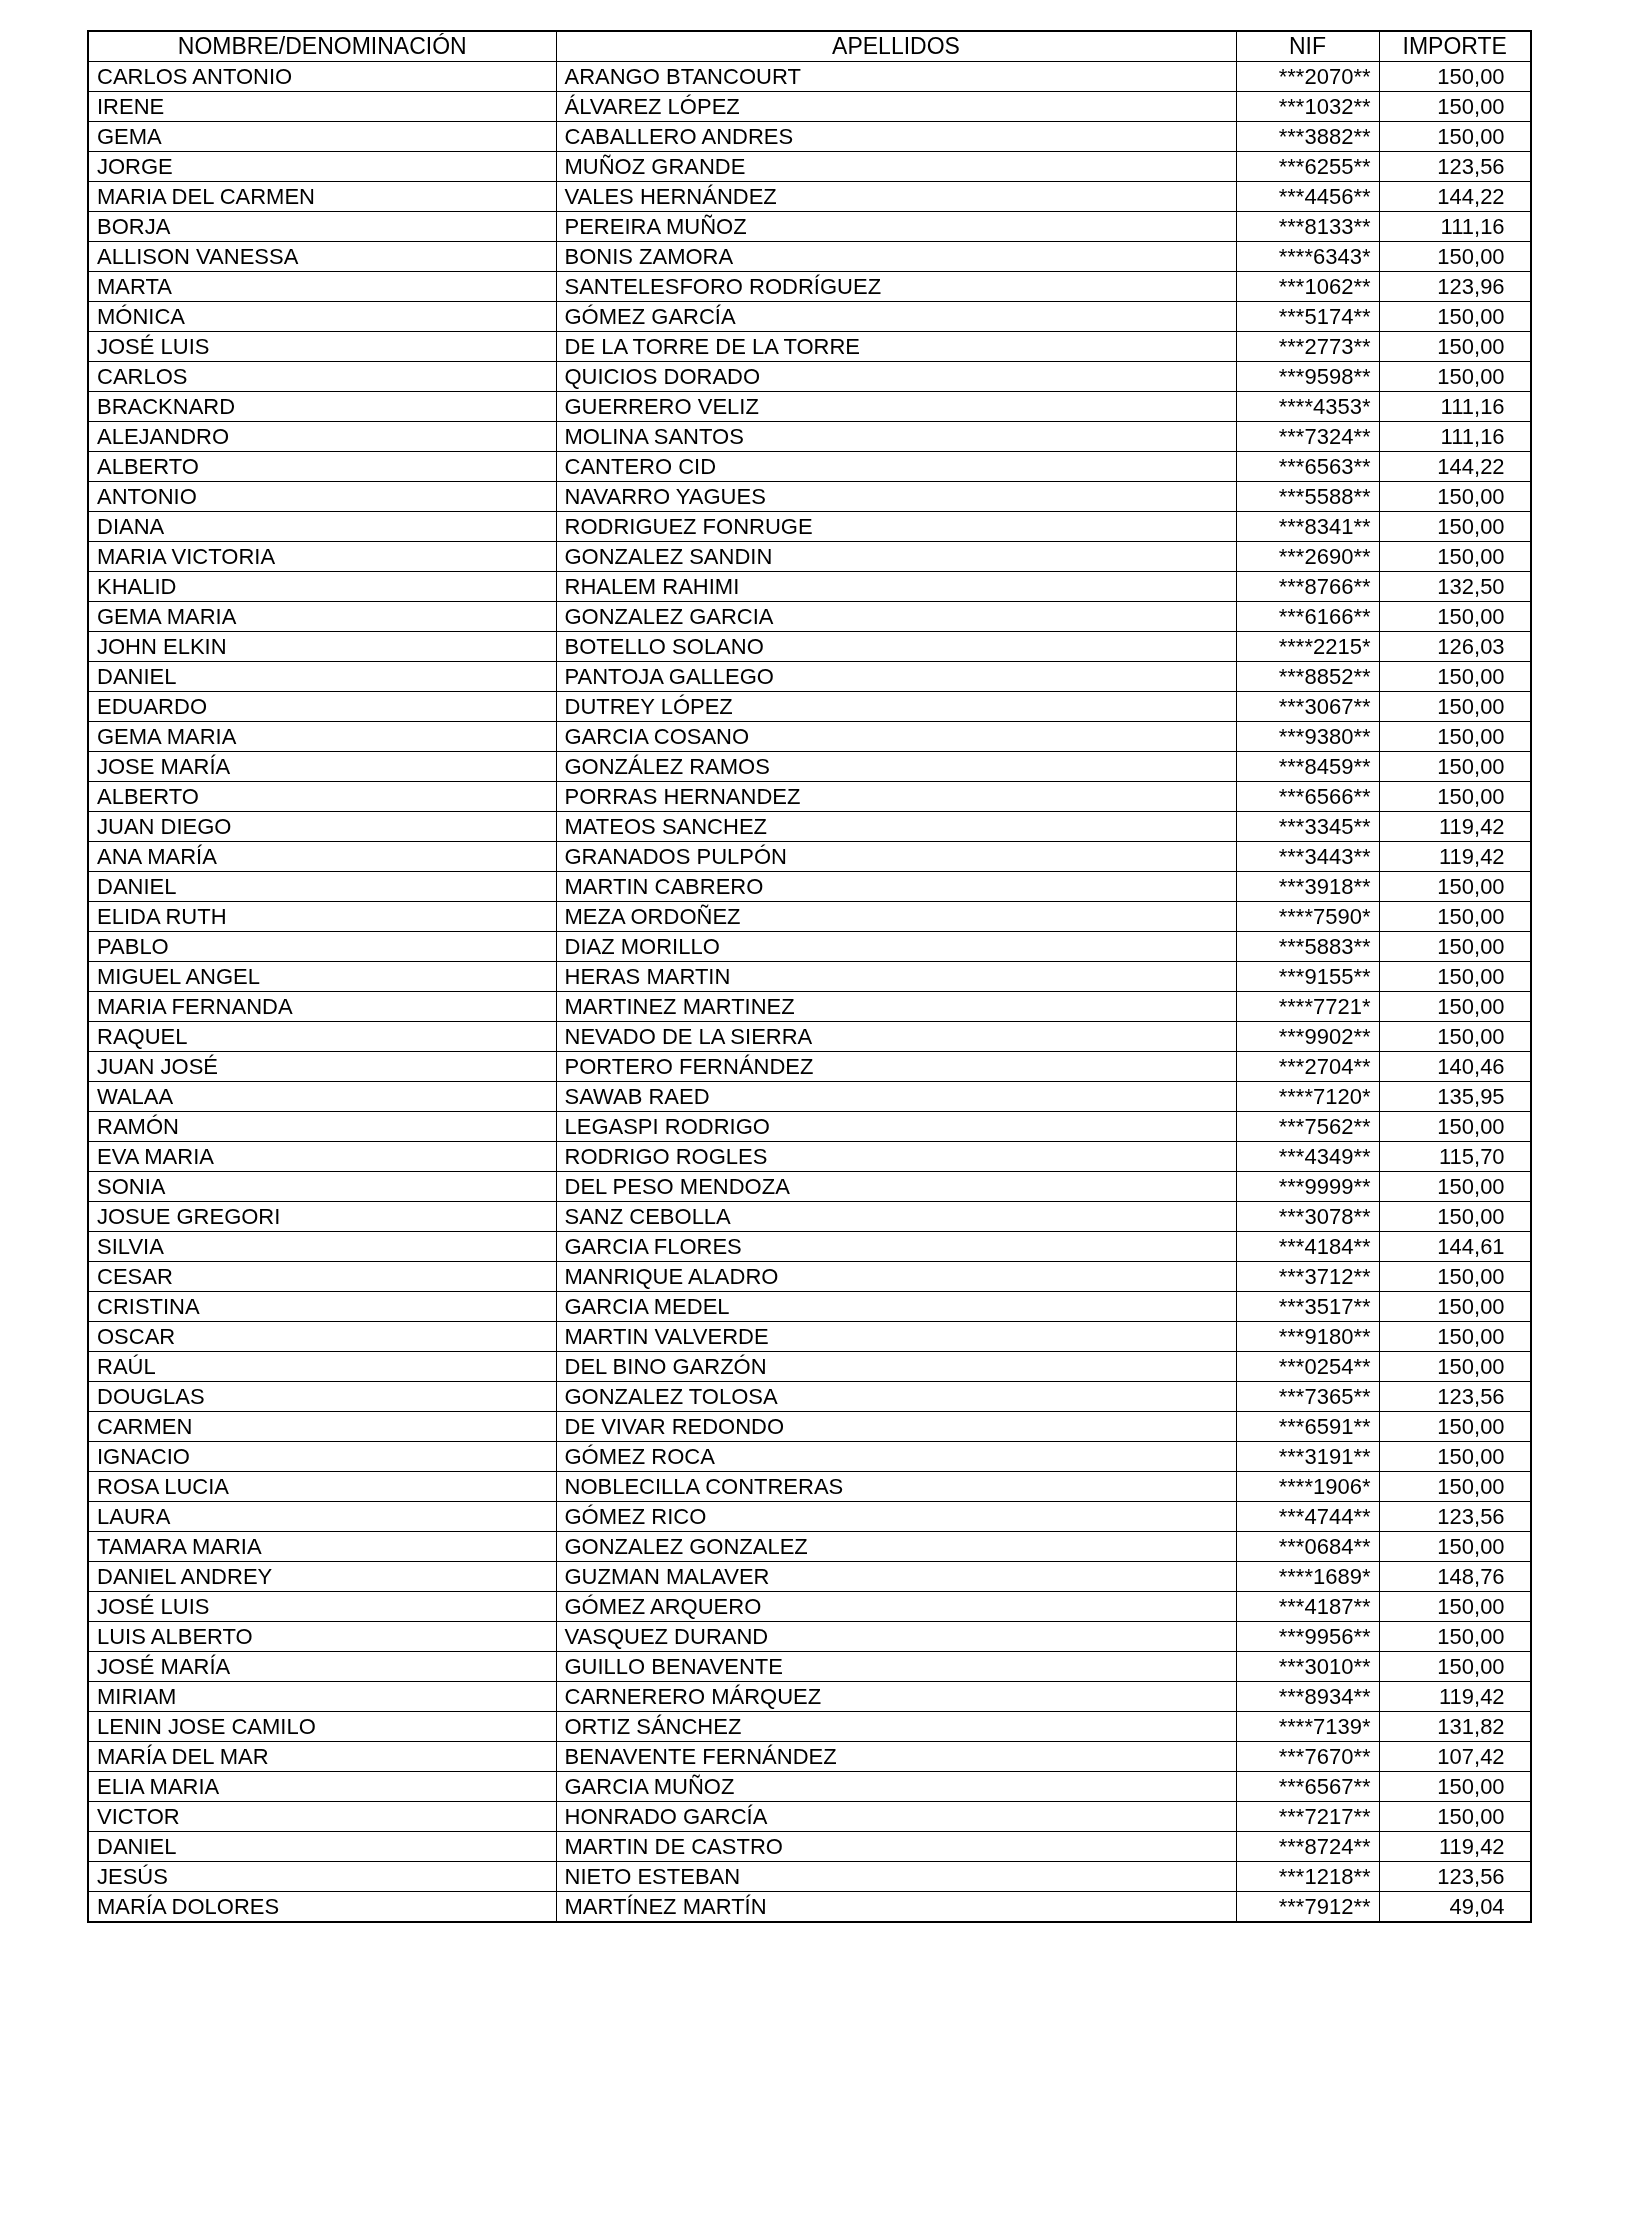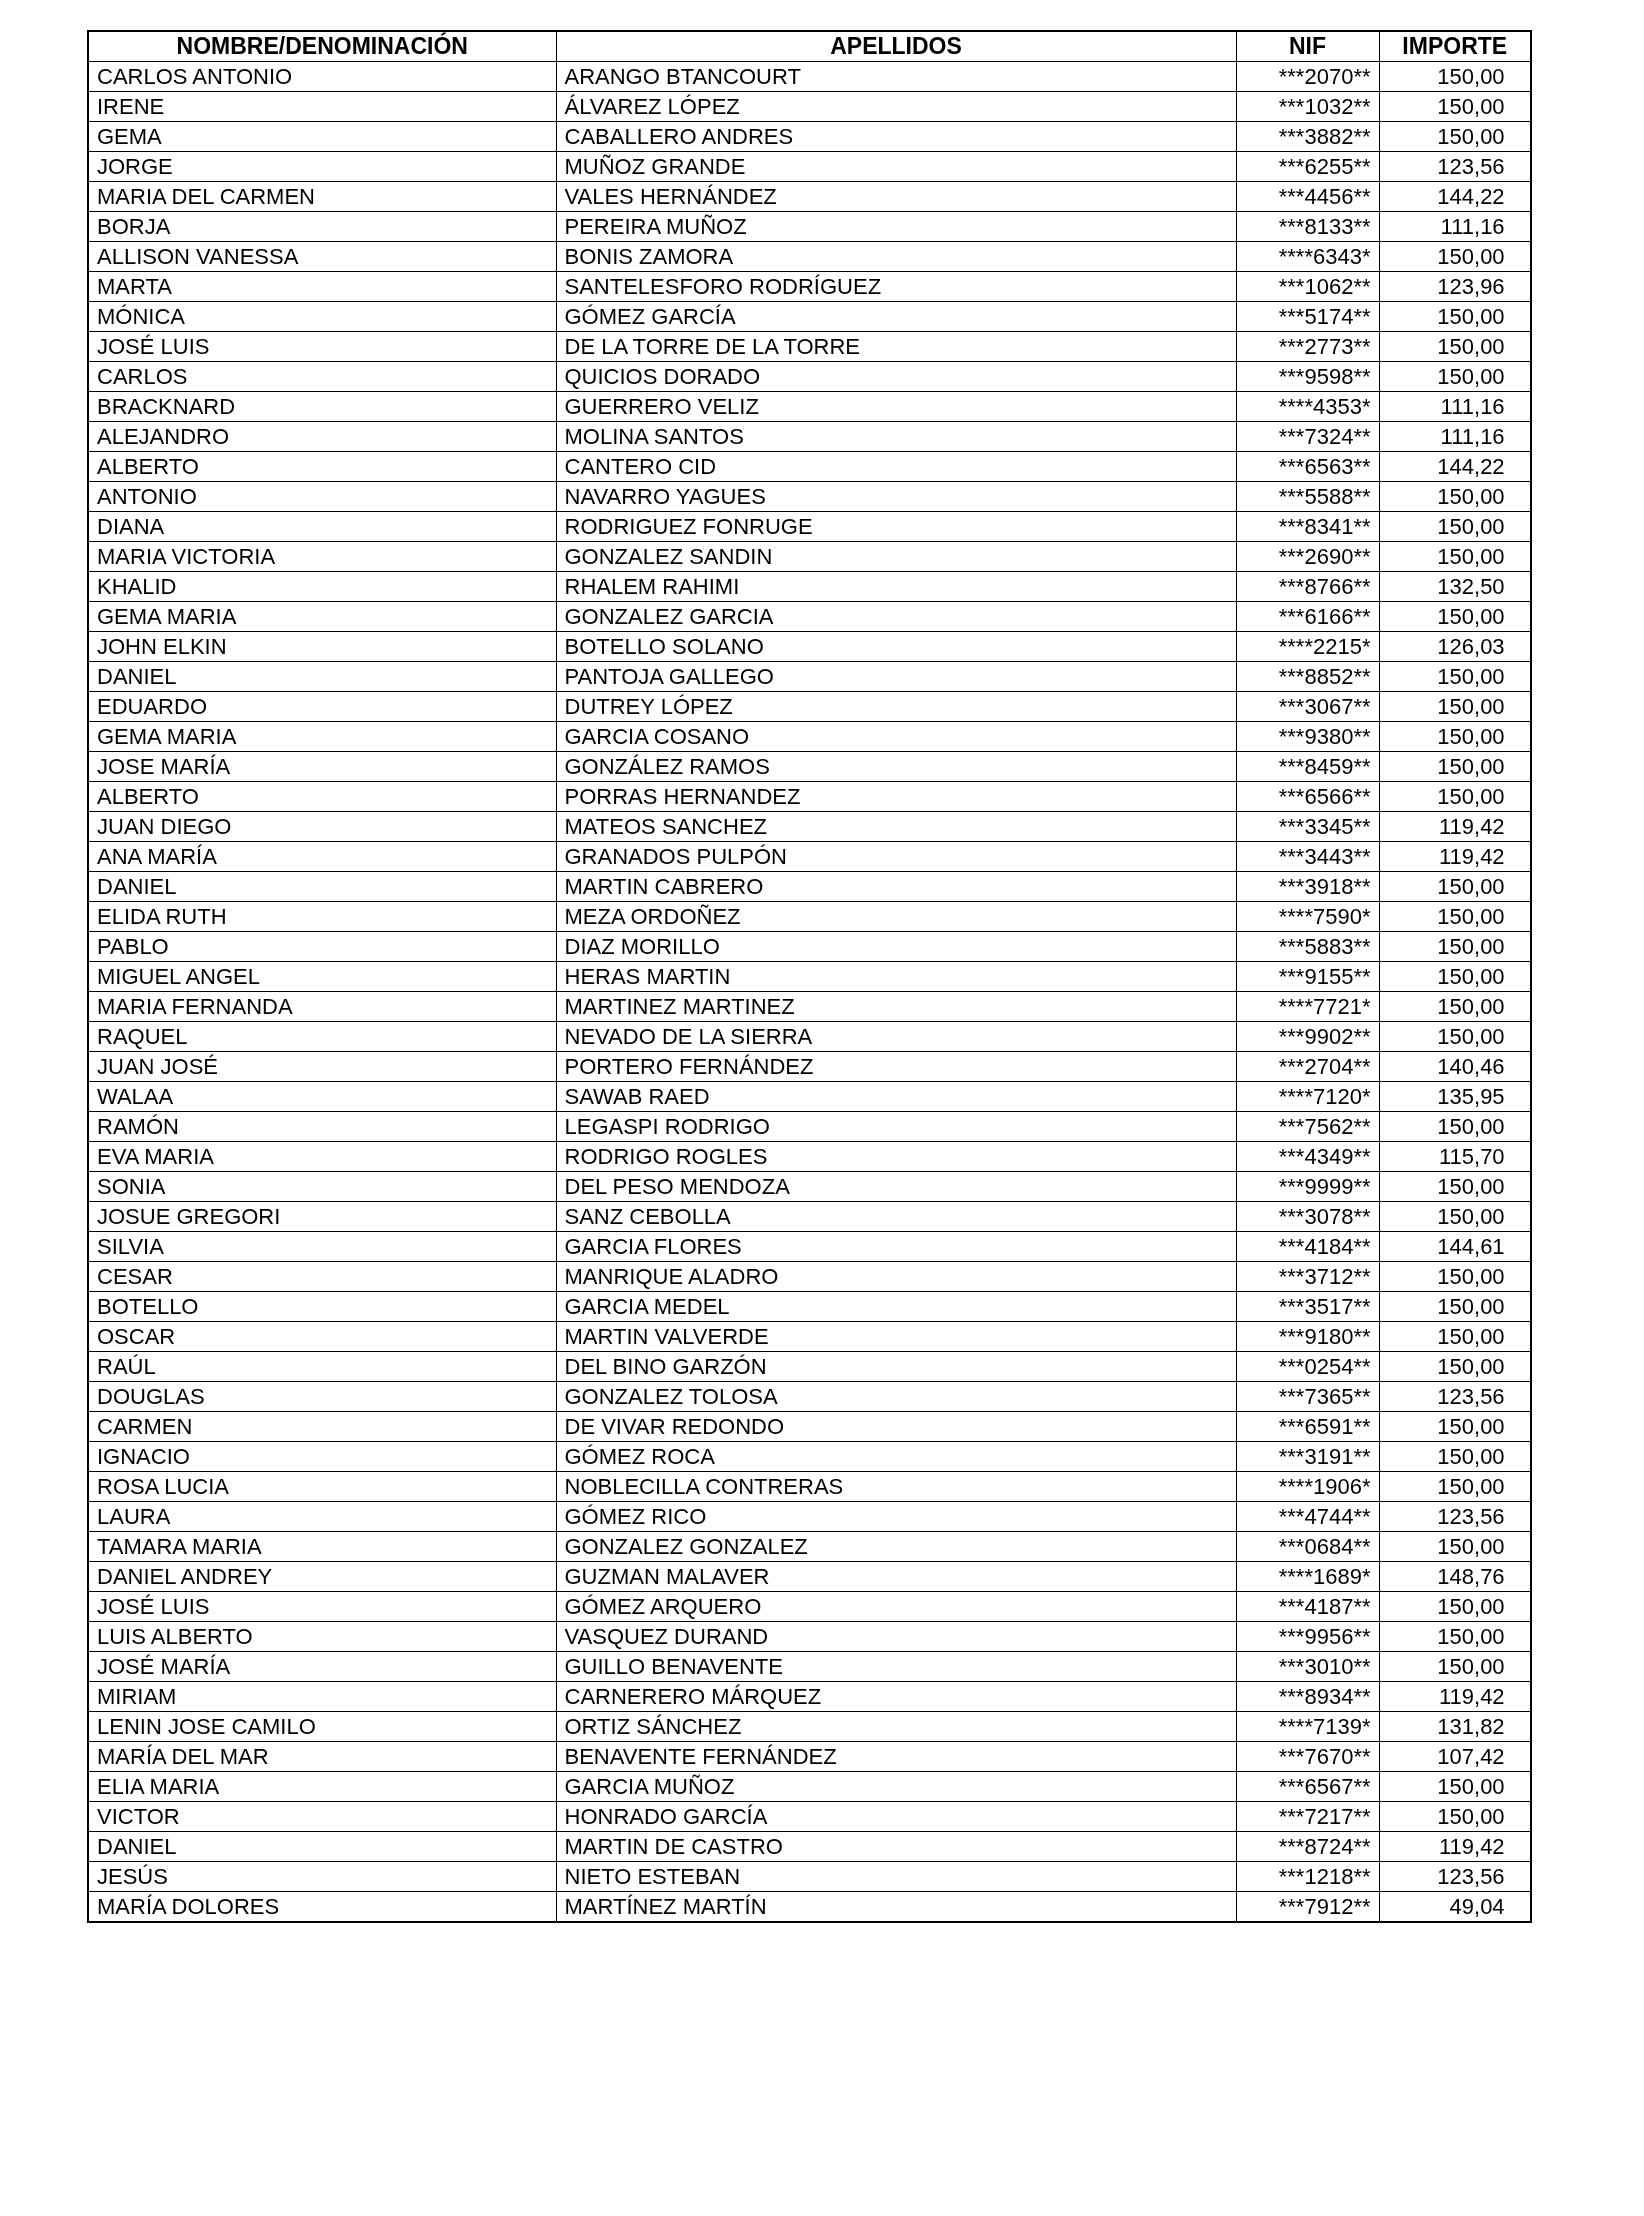--- a/index.html
+++ b/index.html
@@ -29,21 +29,21 @@
     border:1.6px solid #000;
     height:29px;
     font-size:22px;
     line-height:29px;
     padding:0 6.4px;
     white-space:nowrap;
     overflow:hidden;
     color:#000;
   }
   .data-table th{
-    font-weight:bold;
+    font-weight:normal;
     font-size:23px;
   }
   .data-table td.c0,
   .data-table td.c1{
     text-align:left;
     padding-left:8px;
   }
   .data-table td.c2{
     text-align:right;
     padding-right:8px;
@@ -313,21 +313,21 @@
           <td class="c2">***4184**</td>
           <td class="c3">144,61</td>
         </tr>
         <tr>
           <td class="c0">CESAR</td>
           <td class="c1">MANRIQUE ALADRO</td>
           <td class="c2">***3712**</td>
           <td class="c3">150,00</td>
         </tr>
         <tr>
-          <td class="c0">BOTELLO</td>
+          <td class="c0">CRISTINA</td>
           <td class="c1">GARCIA MEDEL</td>
           <td class="c2">***3517**</td>
           <td class="c3">150,00</td>
         </tr>
         <tr>
           <td class="c0">OSCAR</td>
           <td class="c1">MARTIN VALVERDE</td>
           <td class="c2">***9180**</td>
           <td class="c3">150,00</td>
         </tr>

